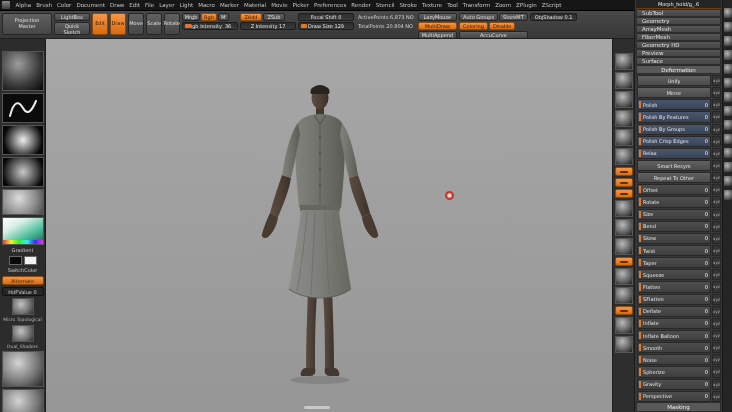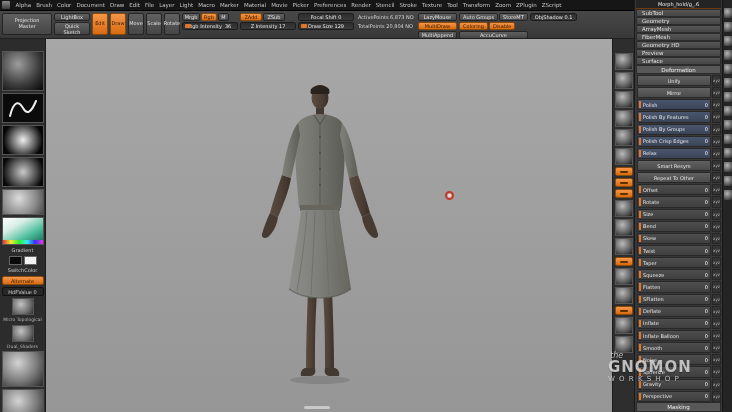--- a/index.html
+++ b/index.html
@@ -537,19 +537,14 @@
       <div class="fs-thumb"></div>
       <div class="fs-thumb"></div>
       <div class="fs-thumb"></div>
       <div class="fs-thumb"></div>
       <div class="fs-thumb"></div>
       <div class="fs-thumb"></div>
       <div class="fs-thumb"></div>
       <div class="fs-thumb"></div>
     </div>
 
-  <div class="watermark">
-    <div class="wm-the">the</div>
-    <div class="wm-gnomon">GNOMON</div>
-    <div class="wm-workshop">WORKSHOP</div>
-  </div>
 
 </div>
 
 </body></html>

